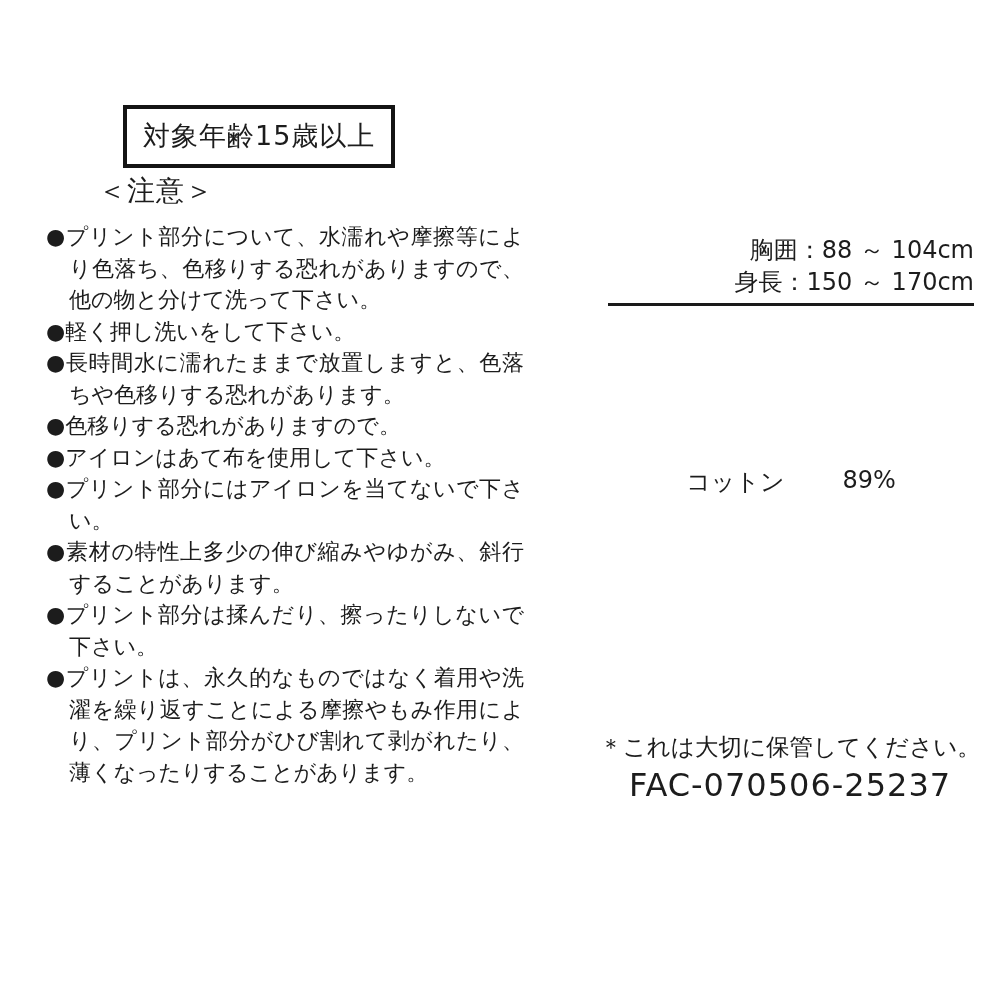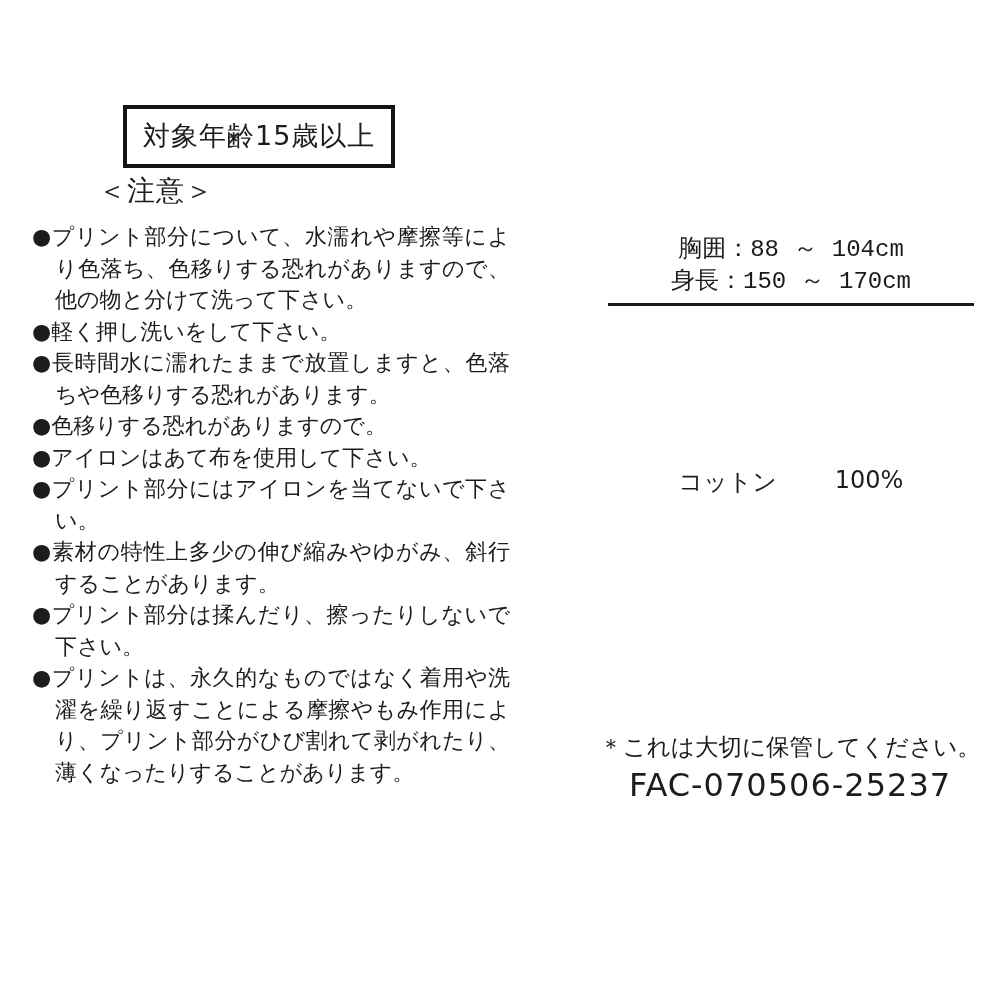--- a/index.html
+++ b/index.html
@@ -38,45 +38,44 @@
     width: 320px;
     text-align: left;
     font-size: 28px;
     font-weight: 500;
     letter-spacing: 1px;
   }
 
   
   .care-list {
     position: absolute;
-    left: 32px;
+    left: 46px;
     top: 221px;
     width: 478px;
     font-size: 22px;
     line-height: 31.5px;
     font-weight: 500;
   }
   .care-item {
     padding-left: 23px;
     text-indent: -23px;
     text-align: justify;
   }
   .bullet { display: inline; }
 
   
   .size-block {
     position: absolute;
     left: 608px;
     top: 234px;
     width: 366px;
-    text-align: center;
+    text-align: right;
     font-size: 24px;
     line-height: 32px;
     font-weight: 500;
-    font-family: Liberation Mono, monospace;
   }
   .size-divider {
     border: none;
     border-top: 3px solid #1a1a1a;
     margin: 5px 0 7px 0;
     width: 100%;
   }
   .size-free {
     font-size: 25px;
     letter-spacing: 3px;
@@ -158,21 +157,21 @@
   </div>
 
   <div class="size-block">
     <div>胸囲：88 ～ 104cm</div>
     <div>身長：150 ～ 170cm</div>
     <hr class="size-divider">
   </div>
 
   <div class="material-row">
     <span>コットン</span>
-    <span>100%</span>
+    <span>89%</span>
   </div>
 
   <div class="footer-block">
     <div class="keep-note">＊これは大切に保管してください。</div>
     <div class="product-code">FAC-070506-25237</div>
   </div>
 
 </div>
 
 </body></html>

